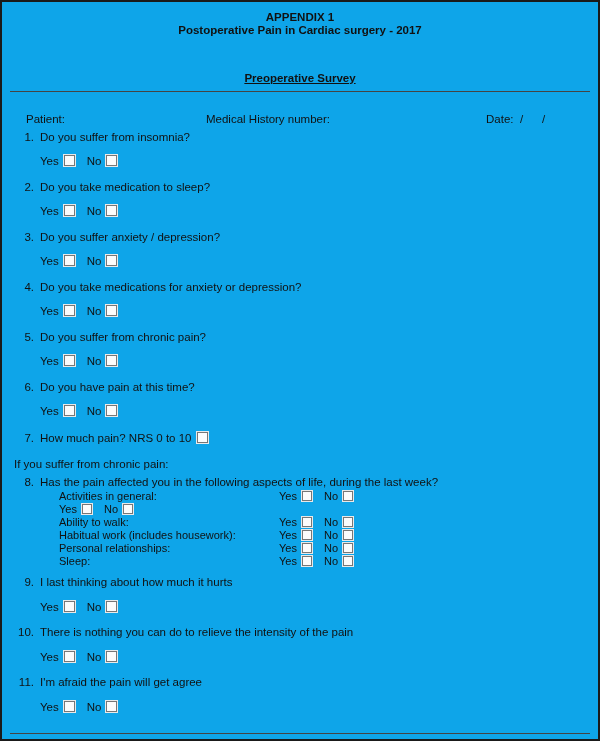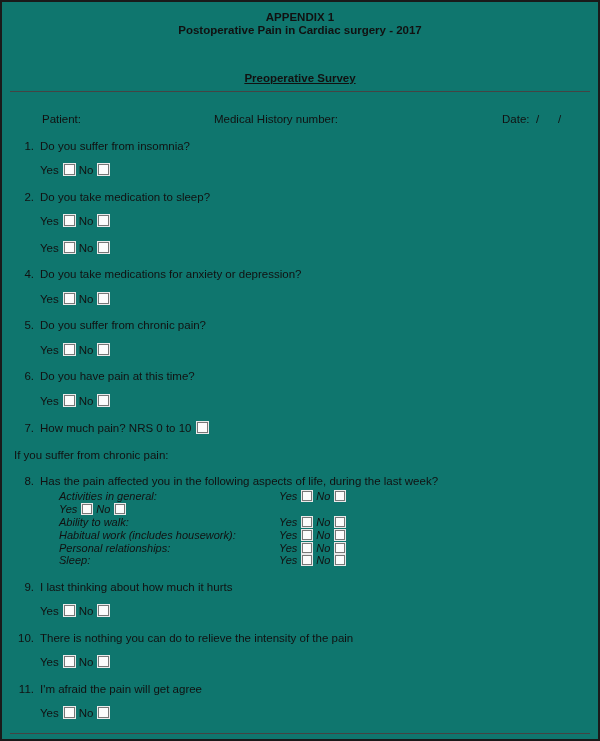--- a/index.html
+++ b/index.html
@@ -1,60 +1,60 @@
 <!DOCTYPE html>
 <html><head>
 <meta charset="utf-8">
 <style>
   html,body { margin:0; padding:0; background:#e8e8e8; }
   .page {
     position:relative;
     width:600px; height:741px;
     margin:0 auto;
     box-sizing:border-box;
-    background:#0f766e;
+    background:#0ea5e9;
     border:2px solid #1a1a1a;
     font-family:"Liberation Sans", sans-serif;
     font-size:11.5px;
     color:#111;
     overflow:hidden;
   }
   header { text-align:center; font-weight:bold; padding-top:9px; line-height:12.5px; }
   .subtitle { text-decoration:underline;margin-top:36px; }
   .rule { border-top:1.5px solid #444; margin:6px 8px 0 8px; height:0; }
   .rule.bottom { position:absolute; left:8px; right:8px; bottom:5px; margin:0; }
 
   .fields { position:relative; height:13px; margin-top:21px; }
-  .fields span { position:absolute; top:0; white-space:nowrap;margin-left:16px; }
+  .fields span { position:absolute; top:0; white-space:nowrap; }
   .f-patient { left:12px; }
-  .f-history { left:184px; }
+  .f-history { left:192px; }
   .f-date { left:472px; }
   .f-slash1 { left:506px; }
   .f-slash2 { left:528px; }
 
   .content { padding:0 12px; }
 
-  .q { margin-top:15px; line-height:11.5px; }
+  .q { margin-top:6px; line-height:11.5px; }
   .qnum { display:inline-block; width:20px; text-align:right; margin-right:6px; }
   .qtext { }
   .yn { margin:12px 0 14px 26px; line-height:11.5px; }
   .note { margin-top:15px; line-height:11.5px; }
 
   .checkbox {
     display:inline-block;
     width:9px; height:9px;
     border:1px solid #777;
     background:#fcfcfc;
     box-shadow:0 0 0 1px #e9e9e9;
     margin-left:5px;
     vertical-align:-1px;
   }
-  .noLab { margin-left:4px; }
+  .noLab { margin-left:12px; }
 
-  .matrix { margin:2px 0 10px 0;font-style:italic; }
+  .matrix { margin:2px 0 10px 0; }
   .matrix-row { display:flex; align-items:center; height:12.9px; margin-left:45px; font-size:11px; }
   .matrix-label { flex:0 0 220px; white-space:nowrap; }
   .matrix-row .checkbox { width:8px; height:8px; }
 </style>
 </head>
 <body>
 
 <div class="page">
 
   <header>
@@ -72,20 +72,21 @@
       <span class="f-date">Date:</span>
       <span class="f-slash1">/</span>
       <span class="f-slash2">/</span>
     </div>
 
     <div id="questions-area">
         <div class="q"><span class="qnum">1.</span><span class="qtext">Do you suffer from insomnia?</span></div>
         <div class="yn"><span class="ynlabel">Yes</span><span class="checkbox"></span><span class="ynlabel noLab">No</span><span class="checkbox"></span></div>
         <div class="q"><span class="qnum">2.</span><span class="qtext">Do you take medication to sleep?</span></div>
         <div class="yn"><span class="ynlabel">Yes</span><span class="checkbox"></span><span class="ynlabel noLab">No</span><span class="checkbox"></span></div>
+        <div class="q"><span class="qnum">3.</span><span class="qtext">Do you suffer anxiety / depression?</span></div>
         <div class="yn"><span class="ynlabel">Yes</span><span class="checkbox"></span><span class="ynlabel noLab">No</span><span class="checkbox"></span></div>
         <div class="q"><span class="qnum">4.</span><span class="qtext">Do you take medications for anxiety or depression?</span></div>
         <div class="yn"><span class="ynlabel">Yes</span><span class="checkbox"></span><span class="ynlabel noLab">No</span><span class="checkbox"></span></div>
         <div class="q"><span class="qnum">5.</span><span class="qtext">Do you suffer from chronic pain?</span></div>
         <div class="yn"><span class="ynlabel">Yes</span><span class="checkbox"></span><span class="ynlabel noLab">No</span><span class="checkbox"></span></div>
         <div class="q"><span class="qnum">6.</span><span class="qtext">Do you have pain at this time?</span></div>
         <div class="yn"><span class="ynlabel">Yes</span><span class="checkbox"></span><span class="ynlabel noLab">No</span><span class="checkbox"></span></div>
         <div class="q"><span class="qnum">7.</span><span class="qtext">How much pain? NRS 0 to 10</span><span class="checkbox"></span></div>
         <div class="note">If you suffer from chronic pain:</div>
         <div class="q"><span class="qnum">8.</span><span class="qtext">Has the pain affected you in the following aspects of life, during the last week?</span></div>

